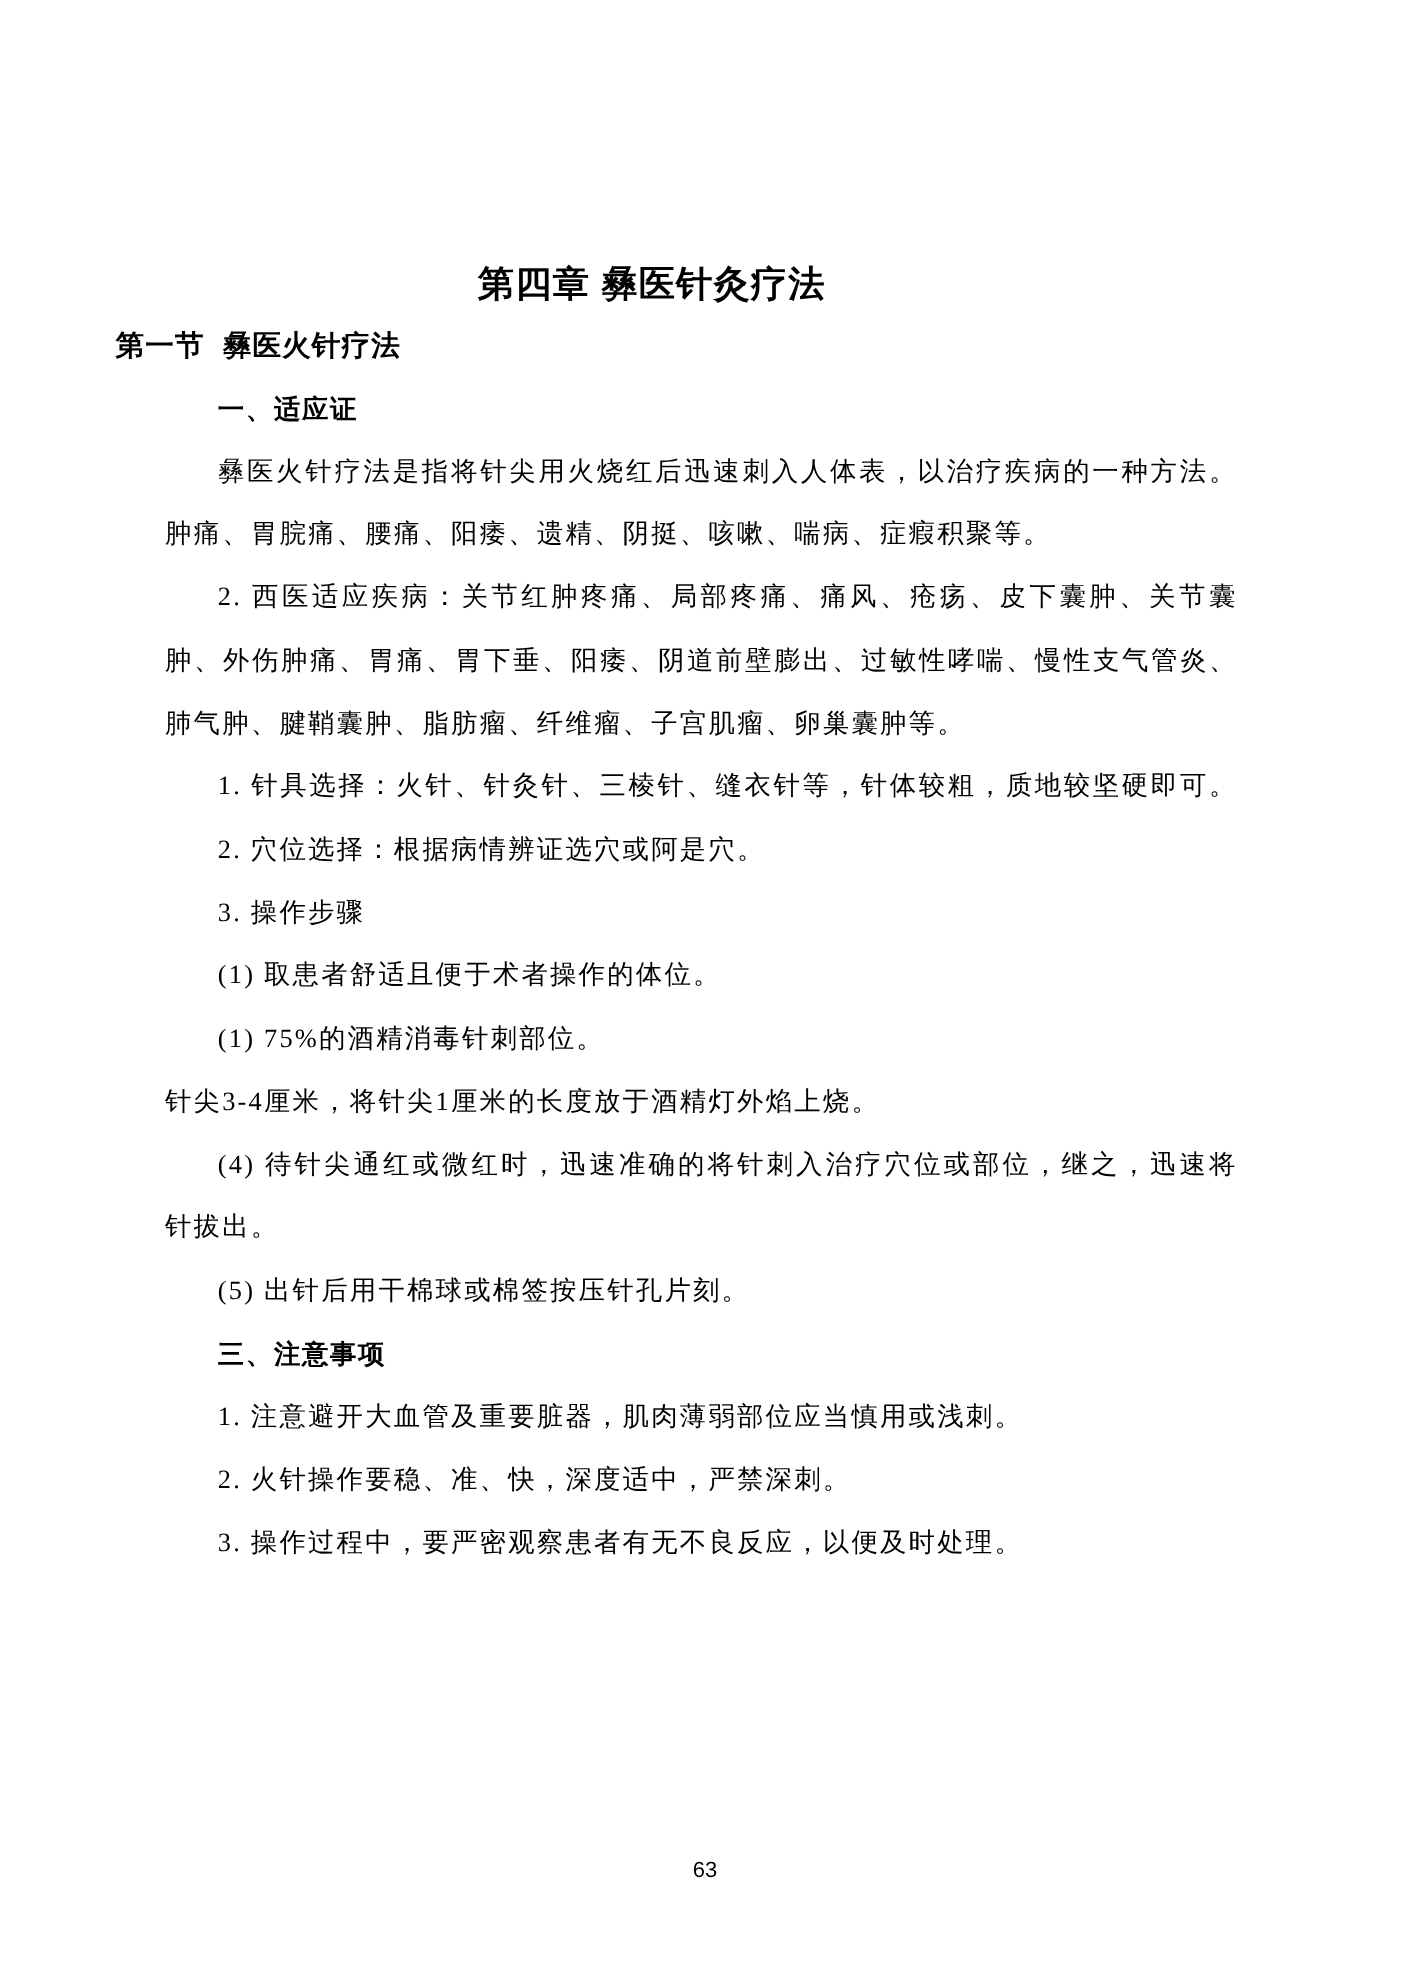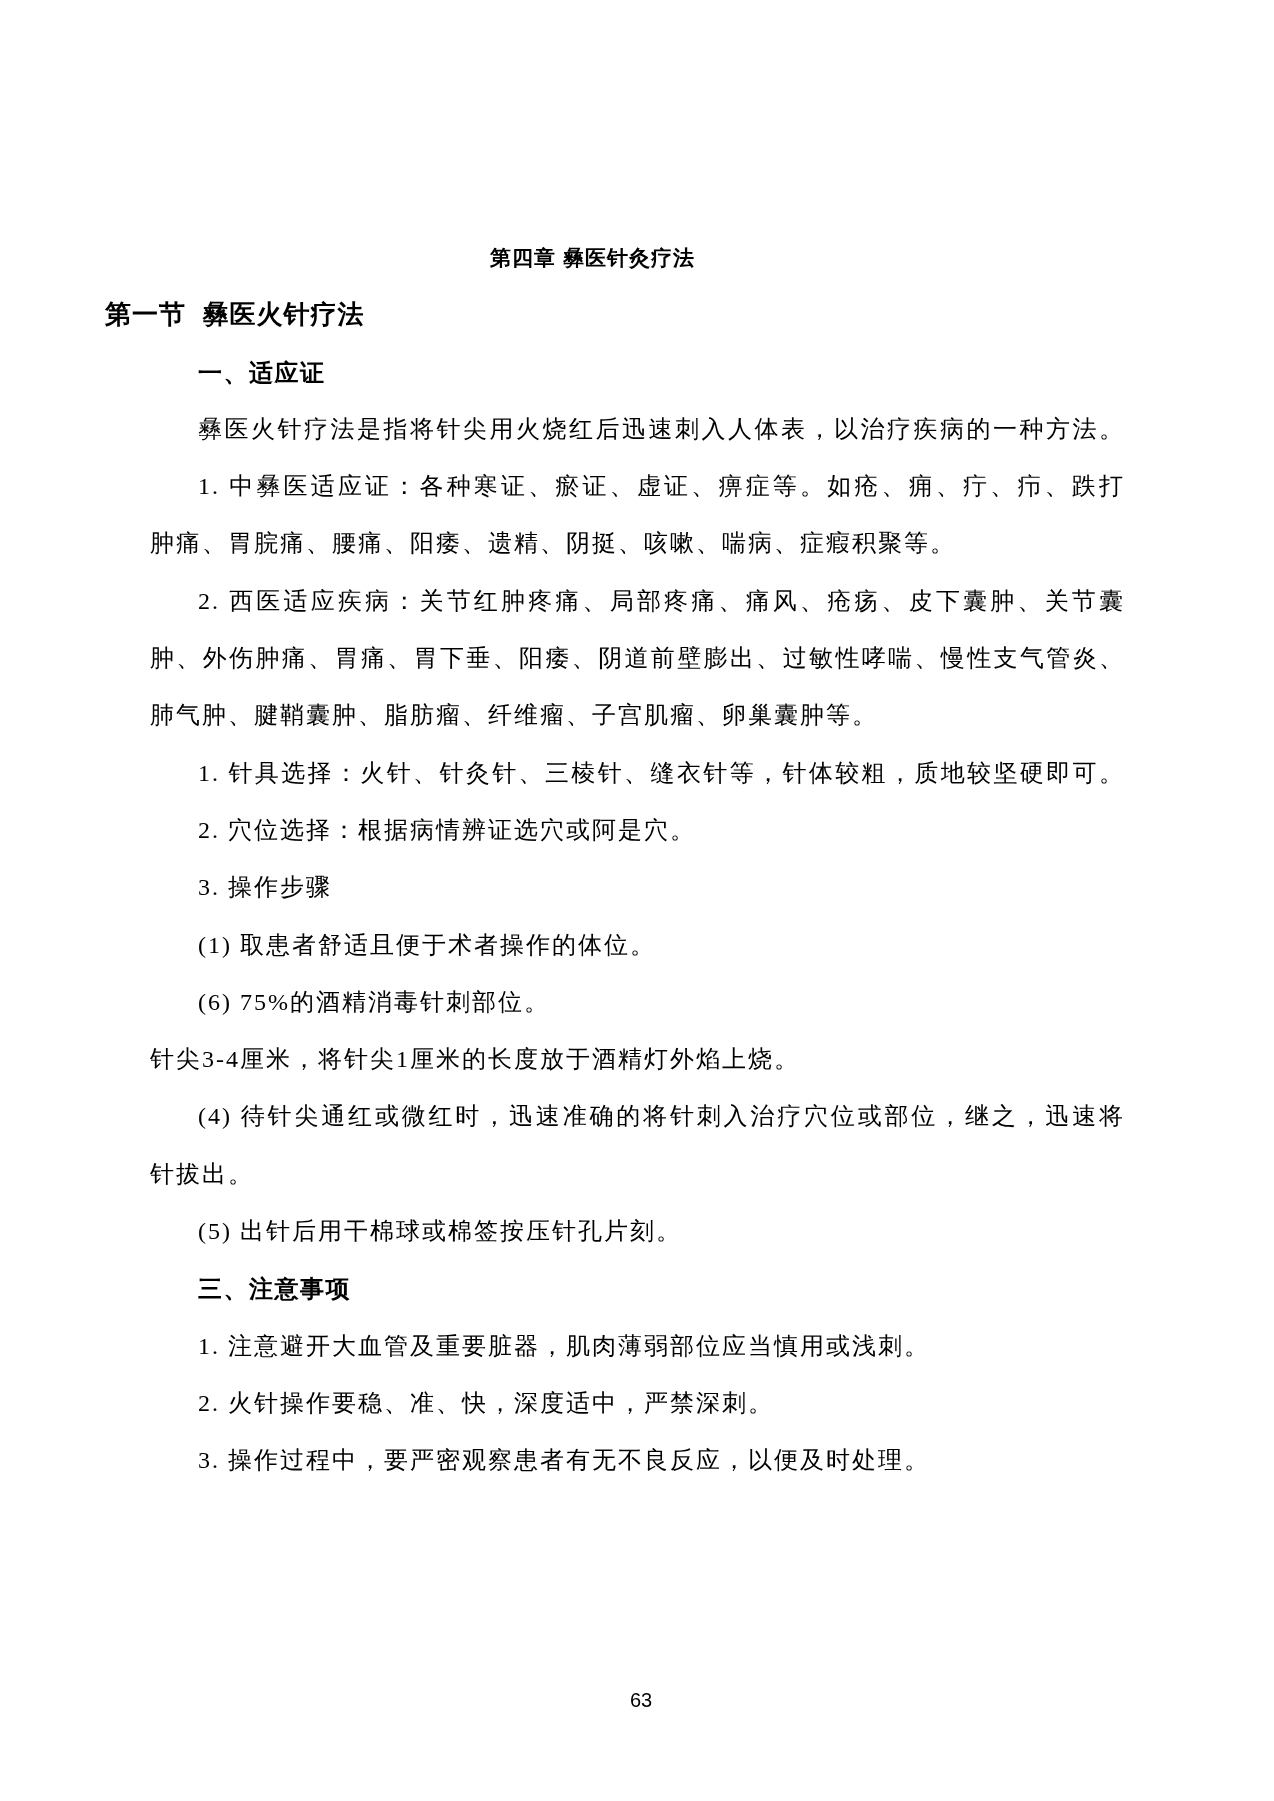--- a/index.html
+++ b/index.html
@@ -41,21 +41,21 @@
   .row.h {
     font-family: "Liberation Sans", "DejaVu Sans", sans-serif;
     font-weight: 700;
     font-size: 24px;
     letter-spacing: 1.5px;
     padding-left: 48px;
   }
   .row.title {
     font-family: "Liberation Sans", "DejaVu Sans", sans-serif;
     font-weight: 700;
-    font-size: 21px;
+    font-size: 33px;
     letter-spacing: 1px;
     text-align: center;
     transform: translateX(-45px);
     white-space: pre;
     padding-left: 0;
   }
   .row.subtitle {
     font-family: "Liberation Sans", "DejaVu Sans", sans-serif;
     font-weight: 700;
     font-size: 26px;
@@ -80,31 +80,30 @@
 <body>
 
 <div class="page">
   <div class="doc">
     <div class="row title">第四章 彝医针灸疗法</div>
     <div class="row subtitle">第一节  彝医火针疗法</div>
 
     <div class="row h">一、适应证</div>
 
     <div class="row indent fill">彝医火针疗法是指将针尖用火烧红后迅速刺入人体表，以治疗疾病的一种方法。</div>
-    <div class="row indent fill">1. 中彝医适应证：各种寒证、瘀证、虚证、痹症等。如疮、痈、疔、疖、跌打</div>
     <div class="row">肿痛、胃脘痛、腰痛、阳痿、遗精、阴挺、咳嗽、喘病、症瘕积聚等。</div>
     <div class="row indent fill">2. 西医适应疾病：关节红肿疼痛、局部疼痛、痛风、疮疡、皮下囊肿、关节囊</div>
     <div class="row fill">肿、外伤肿痛、胃痛、胃下垂、阳痿、阴道前壁膨出、过敏性哮喘、慢性支气管炎、</div>
     <div class="row">肺气肿、腱鞘囊肿、脂肪瘤、纤维瘤、子宫肌瘤、卵巢囊肿等。</div>
 
     <div class="row indent fill">1. 针具选择：火针、针灸针、三棱针、缝衣针等，针体较粗，质地较坚硬即可。</div>
     <div class="row indent">2. 穴位选择：根据病情辨证选穴或阿是穴。</div>
     <div class="row indent">3. 操作步骤</div>
     <div class="row indent">(1) 取患者舒适且便于术者操作的体位。</div>
-    <div class="row indent">(6) 75%的酒精消毒针刺部位。</div>
+    <div class="row indent">(1) 75%的酒精消毒针刺部位。</div>
     <div class="row">针尖3-4厘米，将针尖1厘米的长度放于酒精灯外焰上烧。</div>
     <div class="row indent fill">(4) 待针尖通红或微红时，迅速准确的将针刺入治疗穴位或部位，继之，迅速将</div>
     <div class="row">针拔出。</div>
     <div class="row indent">(5) 出针后用干棉球或棉签按压针孔片刻。</div>
 
     <div class="row h">三、注意事项</div>
     <div class="row indent">1. 注意避开大血管及重要脏器，肌肉薄弱部位应当慎用或浅刺。</div>
     <div class="row indent">2. 火针操作要稳、准、快，深度适中，严禁深刺。</div>
     <div class="row indent">3. 操作过程中，要严密观察患者有无不良反应，以便及时处理。</div>
   </div>

